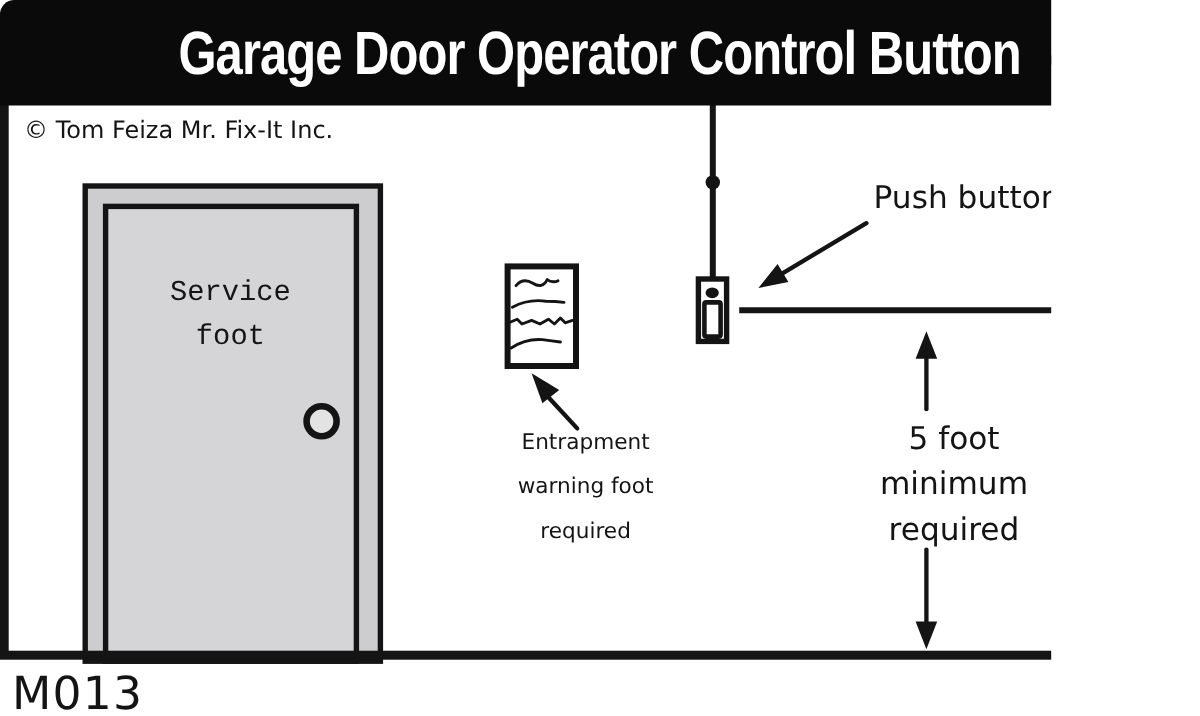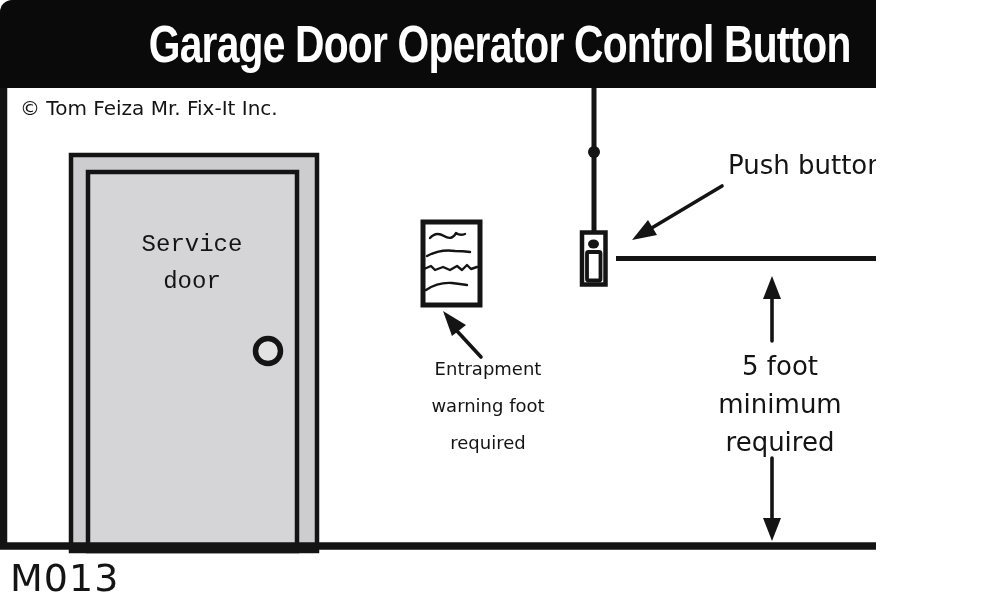--- a/index.html
+++ b/index.html
@@ -20,21 +20,21 @@
   .titlebar .title-text{
     color:var(--title_fg); font-family:"Liberation Sans", sans-serif;
     font-weight:bold; font-size:51px; letter-spacing:-1px; white-space:nowrap;
     transform:scaleX(0.8); transform-origin:center;
   }
   .anno{position:absolute; z-index:3; color:var(--ink);}
   .copyright{left:20px; top:96px; font-size:20px;}
   .door-label{left:92px; top:226px; width:200px; text-align:center; font-size:24px; line-height:37px;font-family:Liberation Mono, monospace;}
   .pushbutton-label{left:688px; top:150px; font-size:26px; white-space:nowrap;margin-left:40px;}
   .entrapment-caption{left:368px; top:350px; width:240px; text-align:center; font-size:18px; line-height:37px;}
-  .clearance-caption{left:680px; top:347px; width:200px; text-align:center; font-size:26px; line-height:38px;}
+  .clearance-caption{left:695px; top:347px; width:200px; text-align:center; font-size:26px; line-height:38px;}
   .figure-id{left:10px; top:556px; font-size:38px; letter-spacing:1px;}
   
   .frame-border{fill:none; stroke:var(--ink); stroke-width:7.5;}
   .door-frame{fill:var(--door_frame); stroke:var(--ink); stroke-width:4.5;}
   .door-panel{fill:var(--door_panel); stroke:var(--ink); stroke-width:4.5;}
   .knob{fill:var(--knob_fill); stroke:var(--ink); stroke-width:5.5;}
   .paper-rect{fill:var(--paper); stroke:var(--ink); stroke-width:5;}
   .squiggle{fill:none; stroke:var(--ink); stroke-width:2.4; stroke-linecap:round; stroke-linejoin:round;}
   .wire{stroke:var(--ink); stroke-width:5;}
   .thin-line{stroke:var(--ink); stroke-width:3.6; stroke-linecap:round;}
@@ -84,21 +84,21 @@
   </svg>
 
   <div class="titlebar">
     <span class="title-text">Garage Door Operator Control Button</span>
   </div>
 
   <div class="anno copyright">© Tom Feiza Mr. Fix-It Inc.</div>
 
   <div class="anno door-label">
     <div>Service</div>
-    <div>door</div>
+    <div>foot</div>
   </div>
 
   <div class="anno pushbutton-label">Push button</div>
 
   <div class="anno entrapment-caption">
     <div>Entrapment</div>
     <div>warning foot</div>
     <div>required</div>
   </div>
 

